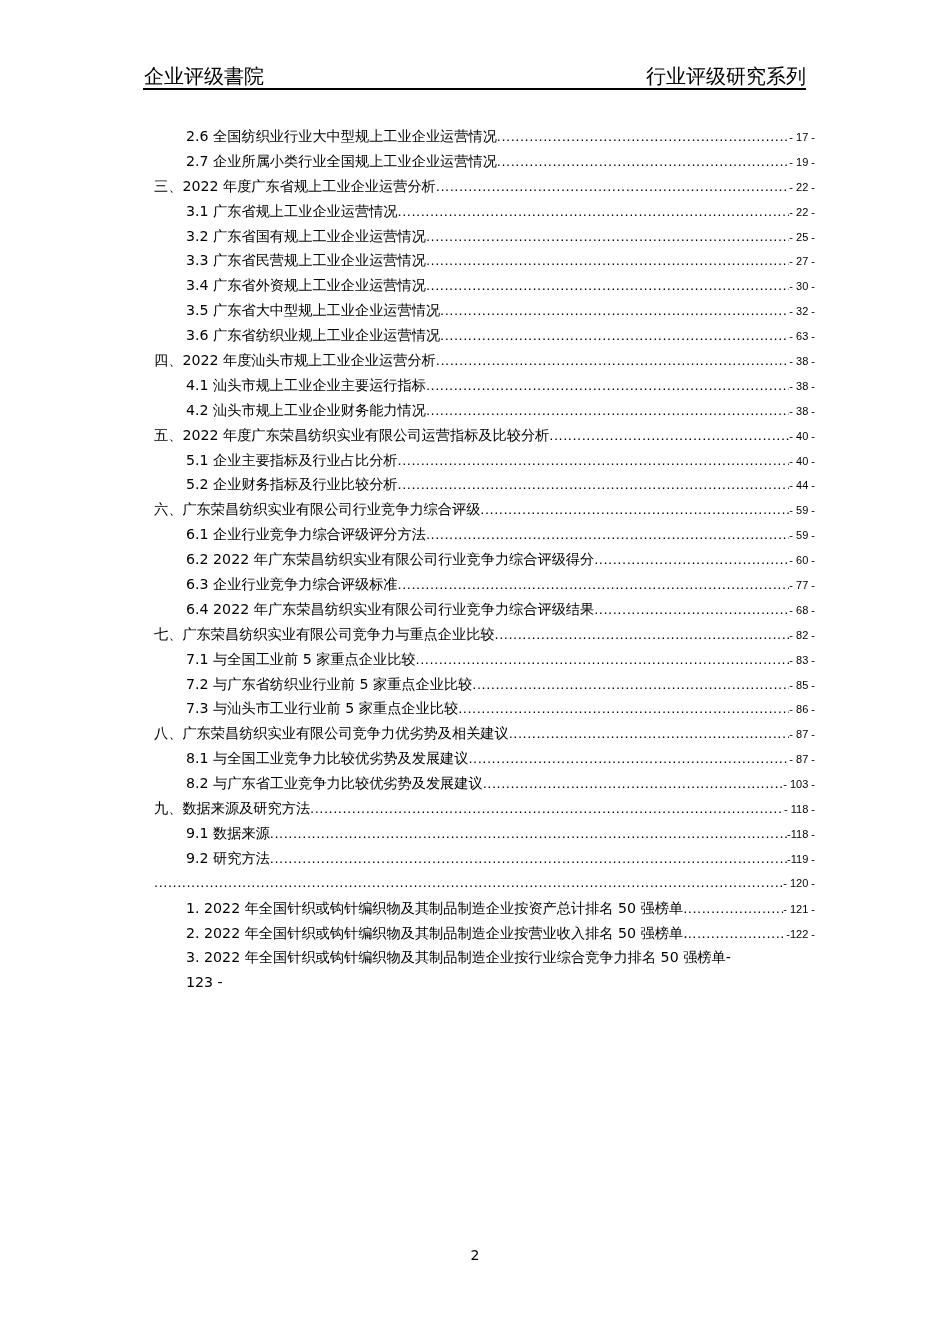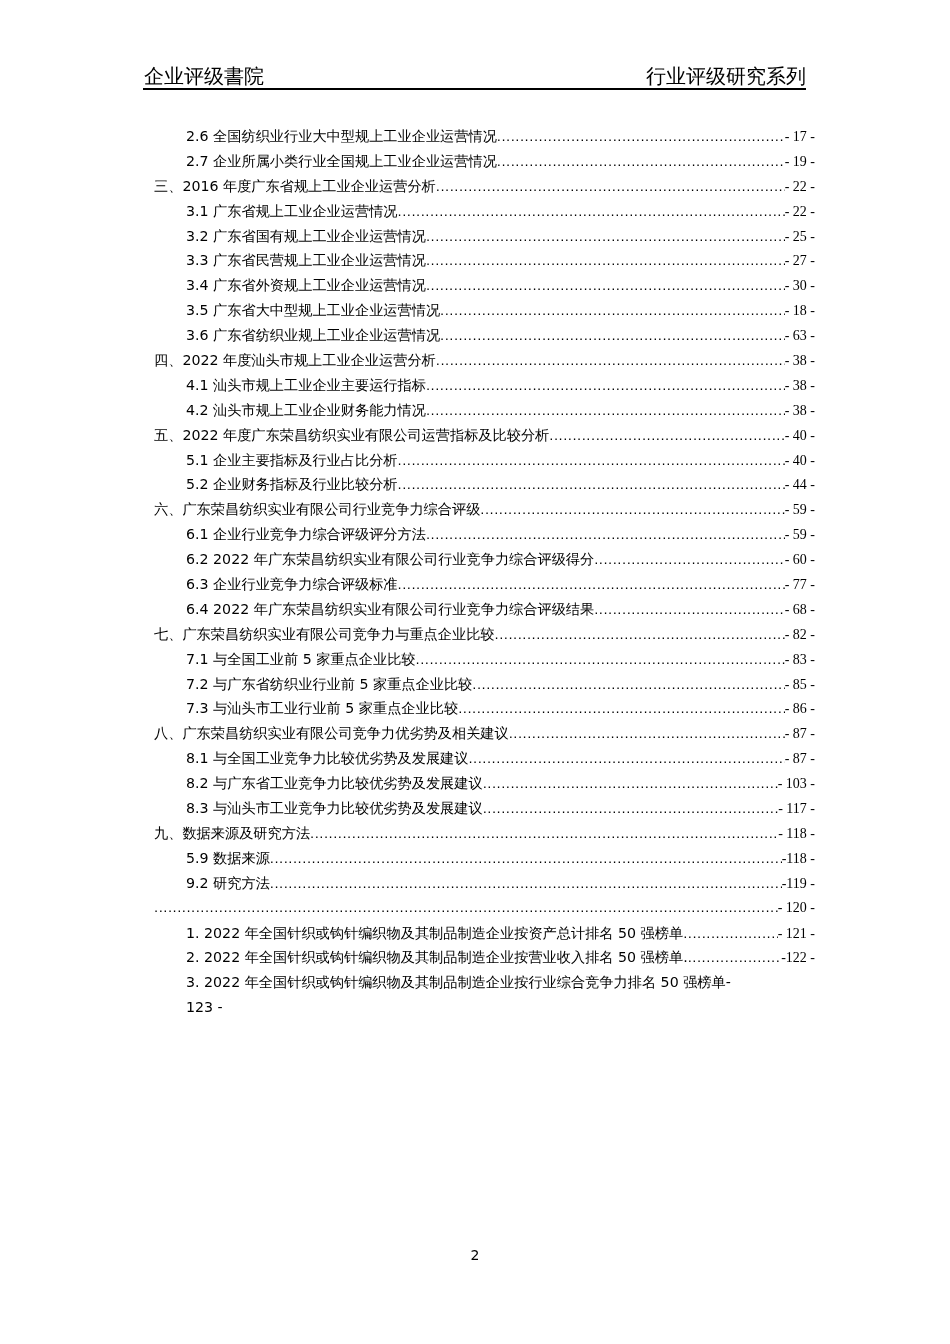--- a/index.html
+++ b/index.html
@@ -66,22 +66,22 @@
       letter-spacing: 0.5px;
       font-size: 13px;
       color: #000;
       min-width: 6px;
     }
     .toc-row .leader::before {
       content: "......................................................................................................................................................................................................................................................................";
     }
     .toc-row .page {
       flex: 0 0 auto;
-      font-family: Liberation Serif, serif;
-      font-size: 14px;
+      font-family: Liberation Sans, sans-serif;
+      font-size: 11px;
     }
     .toc-row.wrap {
       height: auto;
       white-space: normal;
       display: block;
       padding-left: 32px;
     }
     .toc-row.wrap .line {
       height: 24.9px;
       line-height: 24.9px;
@@ -110,21 +110,21 @@
       <span class="title">2.6 全国纺织业行业大中型规上工业企业运营情况</span>
       <span class="leader"></span>
       <span class="page">- 17 -</span>
     </div>
   <div class="toc-row level-2">
       <span class="title">2.7 企业所属小类行业全国规上工业企业运营情况</span>
       <span class="leader"></span>
       <span class="page">- 19 -</span>
     </div>
   <div class="toc-row level-1">
-      <span class="title">三、2016 年度广东省规上工业企业运营分析</span>
+      <span class="title">三、2022 年度广东省规上工业企业运营分析</span>
       <span class="leader"></span>
       <span class="page">- 22 -</span>
     </div>
   <div class="toc-row level-2">
       <span class="title">3.1 广东省规上工业企业运营情况</span>
       <span class="leader"></span>
       <span class="page">- 22 -</span>
     </div>
   <div class="toc-row level-2">
       <span class="title">3.2 广东省国有规上工业企业运营情况</span>
@@ -137,21 +137,21 @@
       <span class="page">- 27 -</span>
     </div>
   <div class="toc-row level-2">
       <span class="title">3.4 广东省外资规上工业企业运营情况</span>
       <span class="leader"></span>
       <span class="page">- 30 -</span>
     </div>
   <div class="toc-row level-2">
       <span class="title">3.5 广东省大中型规上工业企业运营情况</span>
       <span class="leader"></span>
-      <span class="page">- 18 -</span>
+      <span class="page">- 32 -</span>
     </div>
   <div class="toc-row level-2">
       <span class="title">3.6 广东省纺织业规上工业企业运营情况</span>
       <span class="leader"></span>
       <span class="page">- 63 -</span>
     </div>
   <div class="toc-row level-1">
       <span class="title">四、2022 年度汕头市规上工业企业运营分析</span>
       <span class="leader"></span>
       <span class="page">- 38 -</span>
@@ -234,32 +234,27 @@
   <div class="toc-row level-2">
       <span class="title">8.1 与全国工业竞争力比较优劣势及发展建议</span>
       <span class="leader"></span>
       <span class="page">- 87 -</span>
     </div>
   <div class="toc-row level-2">
       <span class="title">8.2 与广东省工业竞争力比较优劣势及发展建议</span>
       <span class="leader"></span>
       <span class="page">- 103 -</span>
     </div>
-  <div class="toc-row level-2">
-      <span class="title">8.3 与汕头市工业竞争力比较优劣势及发展建议</span>
-      <span class="leader"></span>
-      <span class="page">- 117 -</span>
-    </div>
   <div class="toc-row level-1">
       <span class="title">九、数据来源及研究方法</span>
       <span class="leader"></span>
       <span class="page">- 118 -</span>
     </div>
   <div class="toc-row level-2">
-      <span class="title">5.9 数据来源</span>
+      <span class="title">9.1 数据来源</span>
       <span class="leader"></span>
       <span class="page">-118 -</span>
     </div>
   <div class="toc-row level-2">
       <span class="title">9.2 研究方法</span>
       <span class="leader"></span>
       <span class="page">-119 -</span>
     </div>
   <div class="toc-row level-1">
       <span class="leader"></span>

